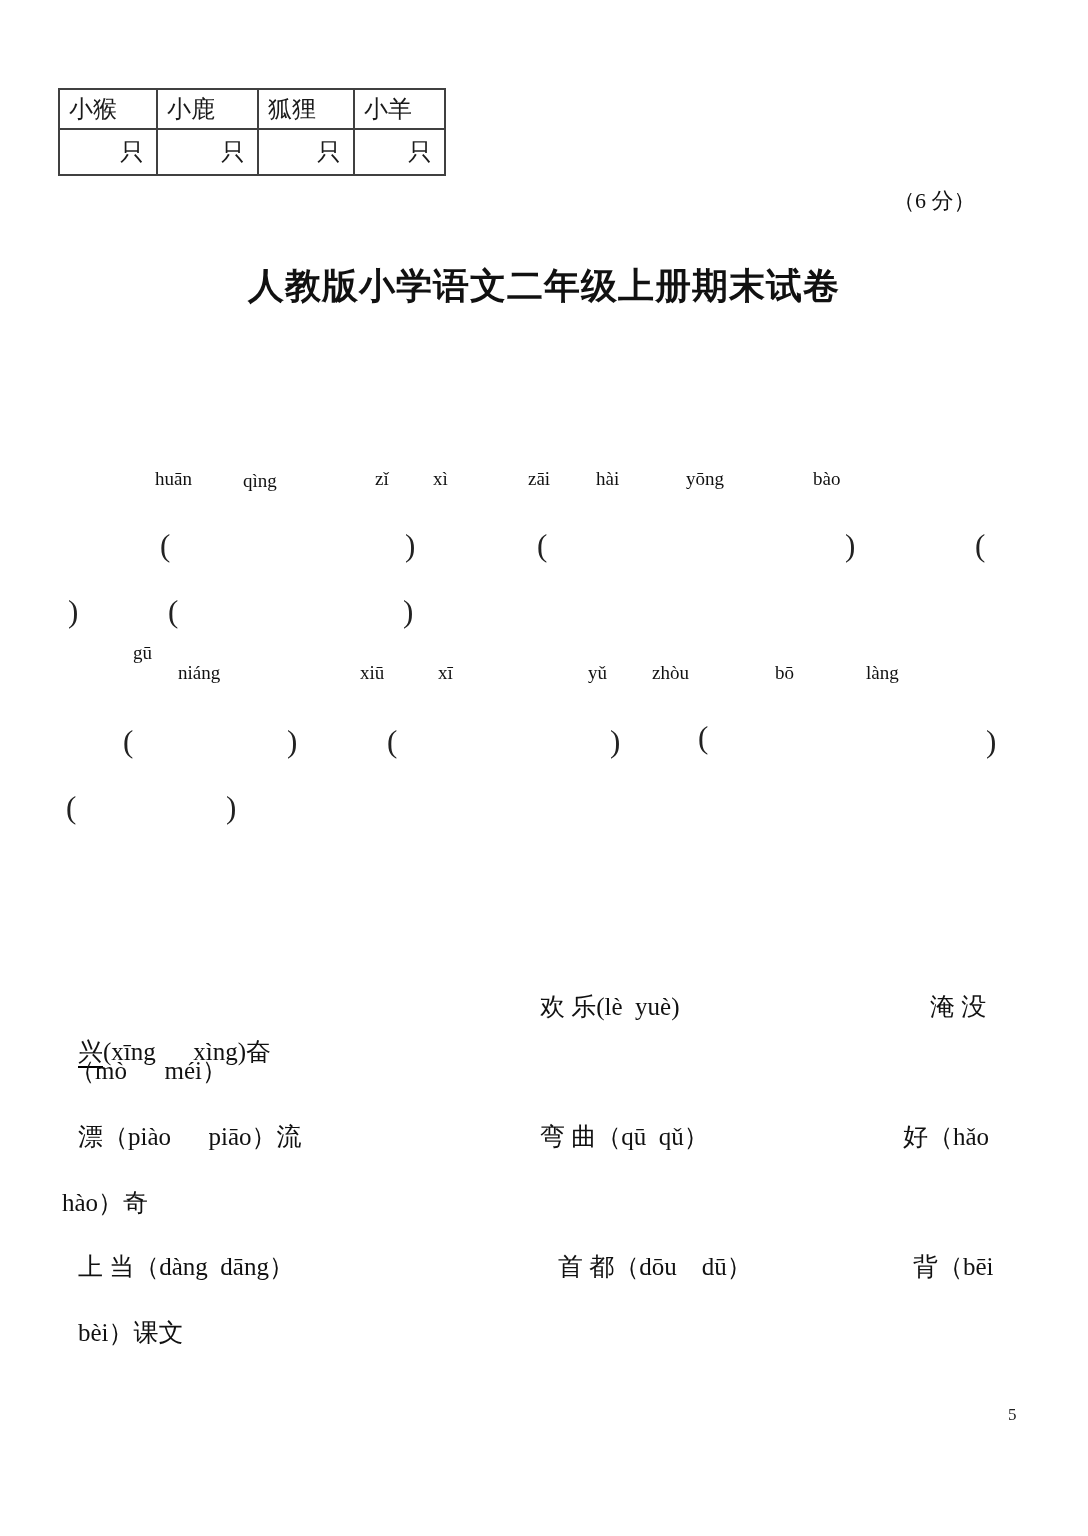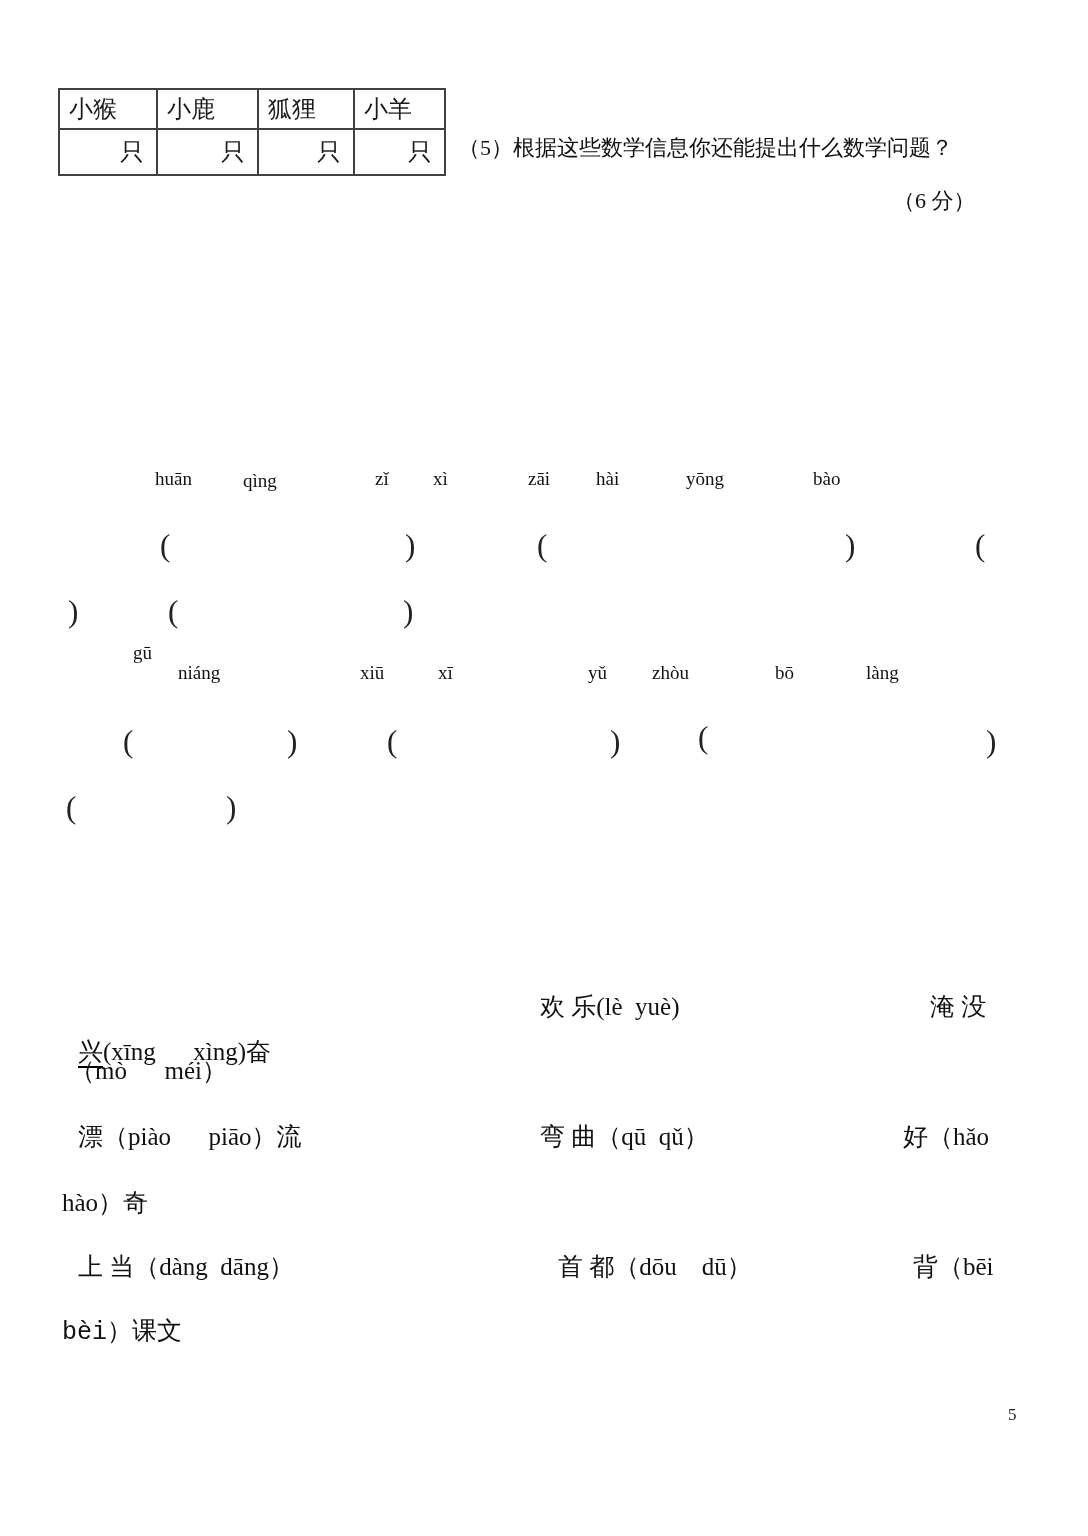--- a/index.html
+++ b/index.html
@@ -48,23 +48,23 @@
       <td style="width:80px">小羊</td>
     </tr>
     <tr class="unit">
       <td>只</td>
       <td>只</td>
       <td>只</td>
       <td>只</td>
     </tr>
   </tbody></table>
 
-  <div class="abs qtext" style="left:458px;top:133px;">（5）根据这些数学信息你还能提出什么数学问题？</div>
   <div class="abs qtext" style="left:893px;top:186px;">（6 分）</div>
 
+  <div class="abs title">人教版小学语文二年级上册期末试卷</div>
 
 
   <div>
     <span class="abs pinyin" style="left:155px;top:468px;">huān</span>
     <span class="abs pinyin" style="left:243px;top:470px;">qìng</span>
     <span class="abs pinyin" style="left:375px;top:468px;">zǐ</span>
     <span class="abs pinyin" style="left:433px;top:468px;">xì</span>
     <span class="abs pinyin" style="left:528px;top:468px;">zāi</span>
     <span class="abs pinyin" style="left:596px;top:468px;">hài</span>
     <span class="abs pinyin" style="left:686px;top:468px;">yōng</span>
@@ -123,17 +123,17 @@
     <span class="abs cn" style="left:540px;top:1122px;">弯 曲（qū  qǔ）</span>
     <span class="abs cn" style="left:903px;top:1122px;">好（hǎo</span>
   </div>
   <div class="abs cn" style="left:62px;top:1188px;">hào）奇</div>
 
   <div>
     <span class="abs cn" style="left:78px;top:1252px;">上 当（dàng  dāng）</span>
     <span class="abs cn" style="left:558px;top:1252px;">首 都（dōu    dū）</span>
     <span class="abs cn" style="left:913px;top:1252px;">背（bēi</span>
   </div>
-  <div class="abs cn" style="left:62px;top:1318px;font-family:Liberation Mono, monospace;">bèi）课文</div>
+  <div class="abs cn" style="left:78px;top:1318px;">bèi）课文</div>
 
   <div class="abs pagenum" style="left:1008px;top:1405px;">5</div>
 
 </div>
 
 </body></html>

